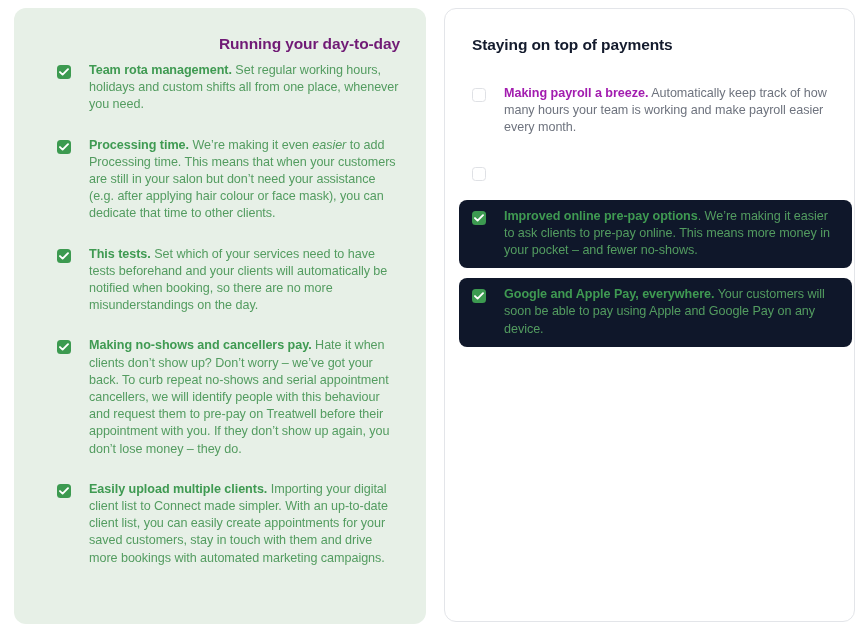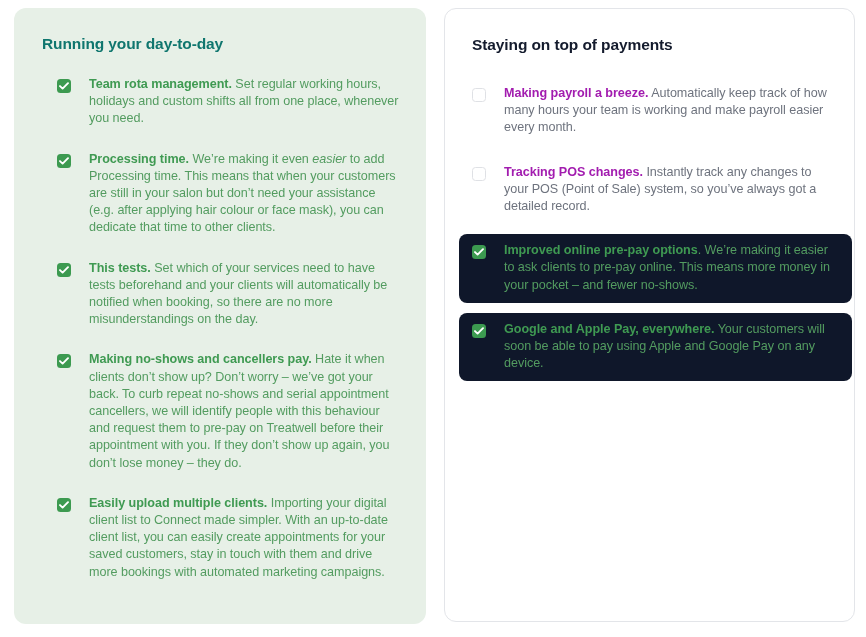--- a/index.html
+++ b/index.html
@@ -43,26 +43,26 @@
     padding: 26px 2px 0 14px;
   }
 
   
   .heading {
     font-size: 15.5px;
     font-weight: bold;
     letter-spacing: -0.1px;
     line-height: 20px;
   }
-  .panel-left .heading  { color: #0f766e; padding-left: 2px; }
+  .panel-left .heading  { color: #701a75; padding-left: 2px; text-align: right; }
   .panel-right .heading { color: #141b2d; padding-left: 13px; }
 
   
   .list {
-    margin-top: 22px;
+    margin-top: 8px;
     list-style: none;
   }
   .panel-right .list { margin-top: 22px; }
 
   .item {
     display: flex;
     align-items: flex-start;
     border-radius: 8px;
   }
 
@@ -170,21 +170,20 @@
 
   <section class="panel panel-right">
     <h2 class="heading">Staying on top of payments</h2>
     <ul class="list">
         <li class="item">
           <span class="cb unchecked"></span>
           <p class="txt"><b>Making payroll a breeze.</b><span> Automatically keep track of how many hours your team is working and make payroll easier every month.</span></p>
         </li>
         <li class="item">
           <span class="cb unchecked"></span>
-          <p class="txt"><b>Tracking POS changes.</b><span> Instantly track any changes to your POS (Point of Sale) system, so you’ve always got a detailed record.</span></p>
         </li>
         <li class="item highlight">
           <span class="cb checked">
             <svg viewBox="0 0 10 8" aria-hidden="true">
               <path d="M1 4.1 L3.6 6.6 L9 1.2" fill="none" stroke="#ffffff" stroke-width="1.9" stroke-linecap="round" stroke-linejoin="round"></path>
             </svg>
           </span>
           <p class="txt"><b>Improved online pre-pay options</b><span>. We’re making it easier to ask clients to pre-pay online. This means more money in your pocket – and fewer no-shows.</span></p>
         </li>
         <li class="item highlight">

